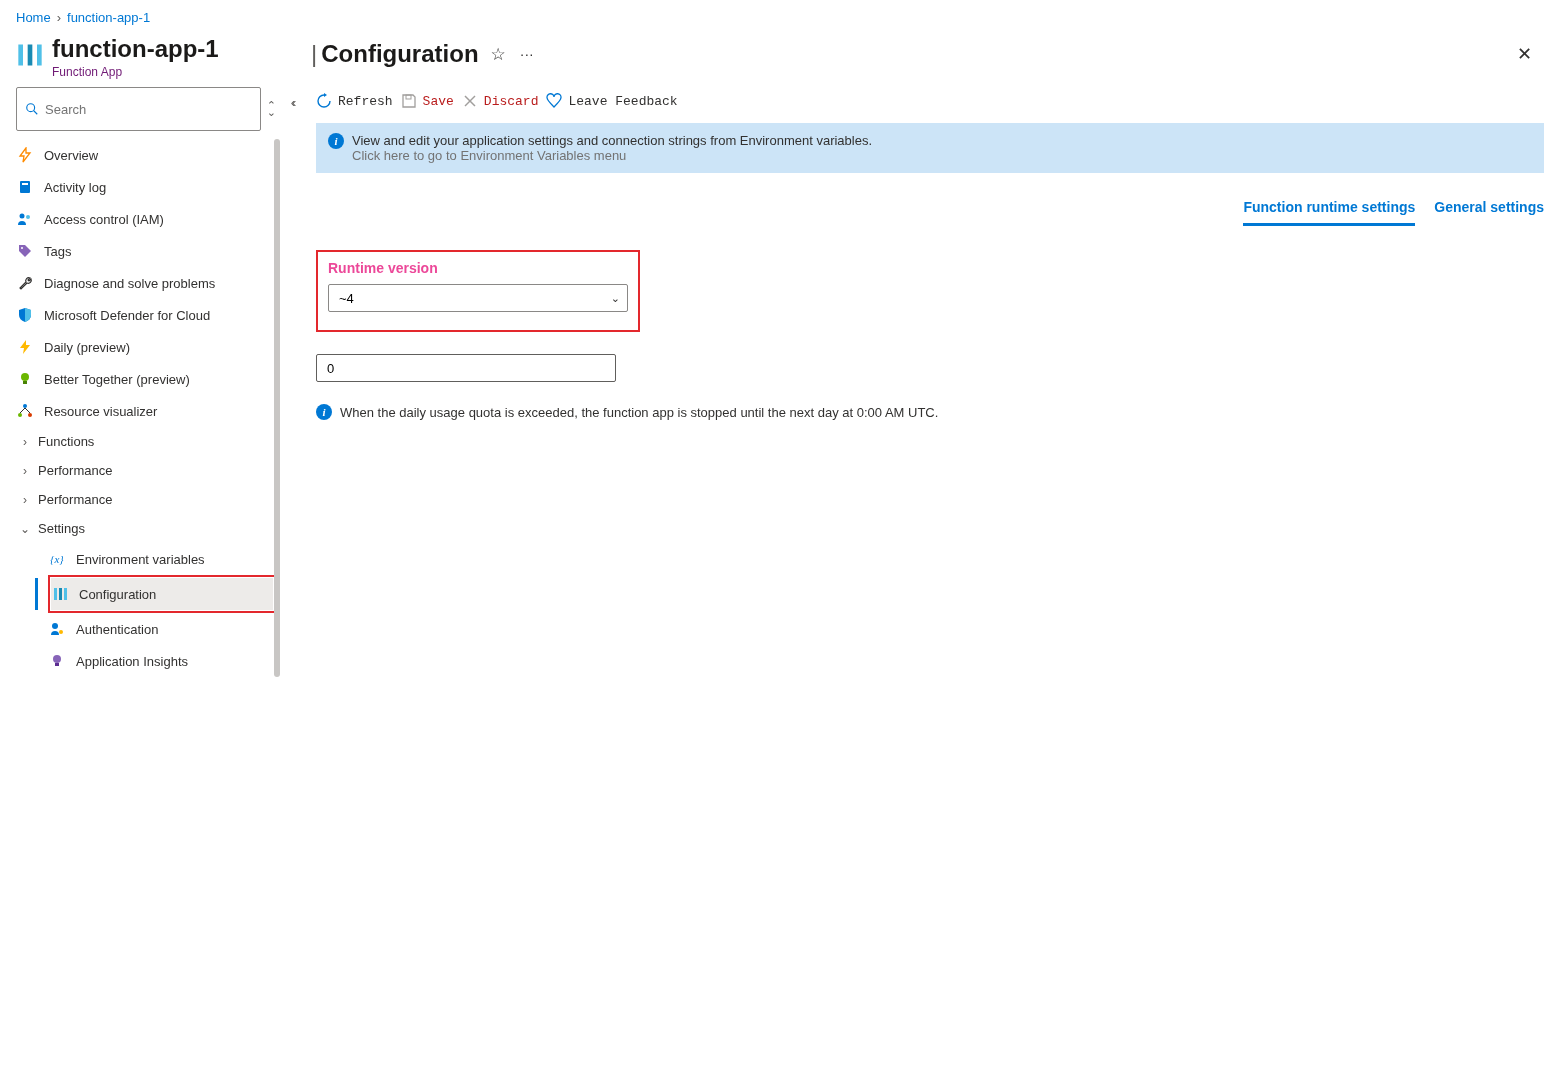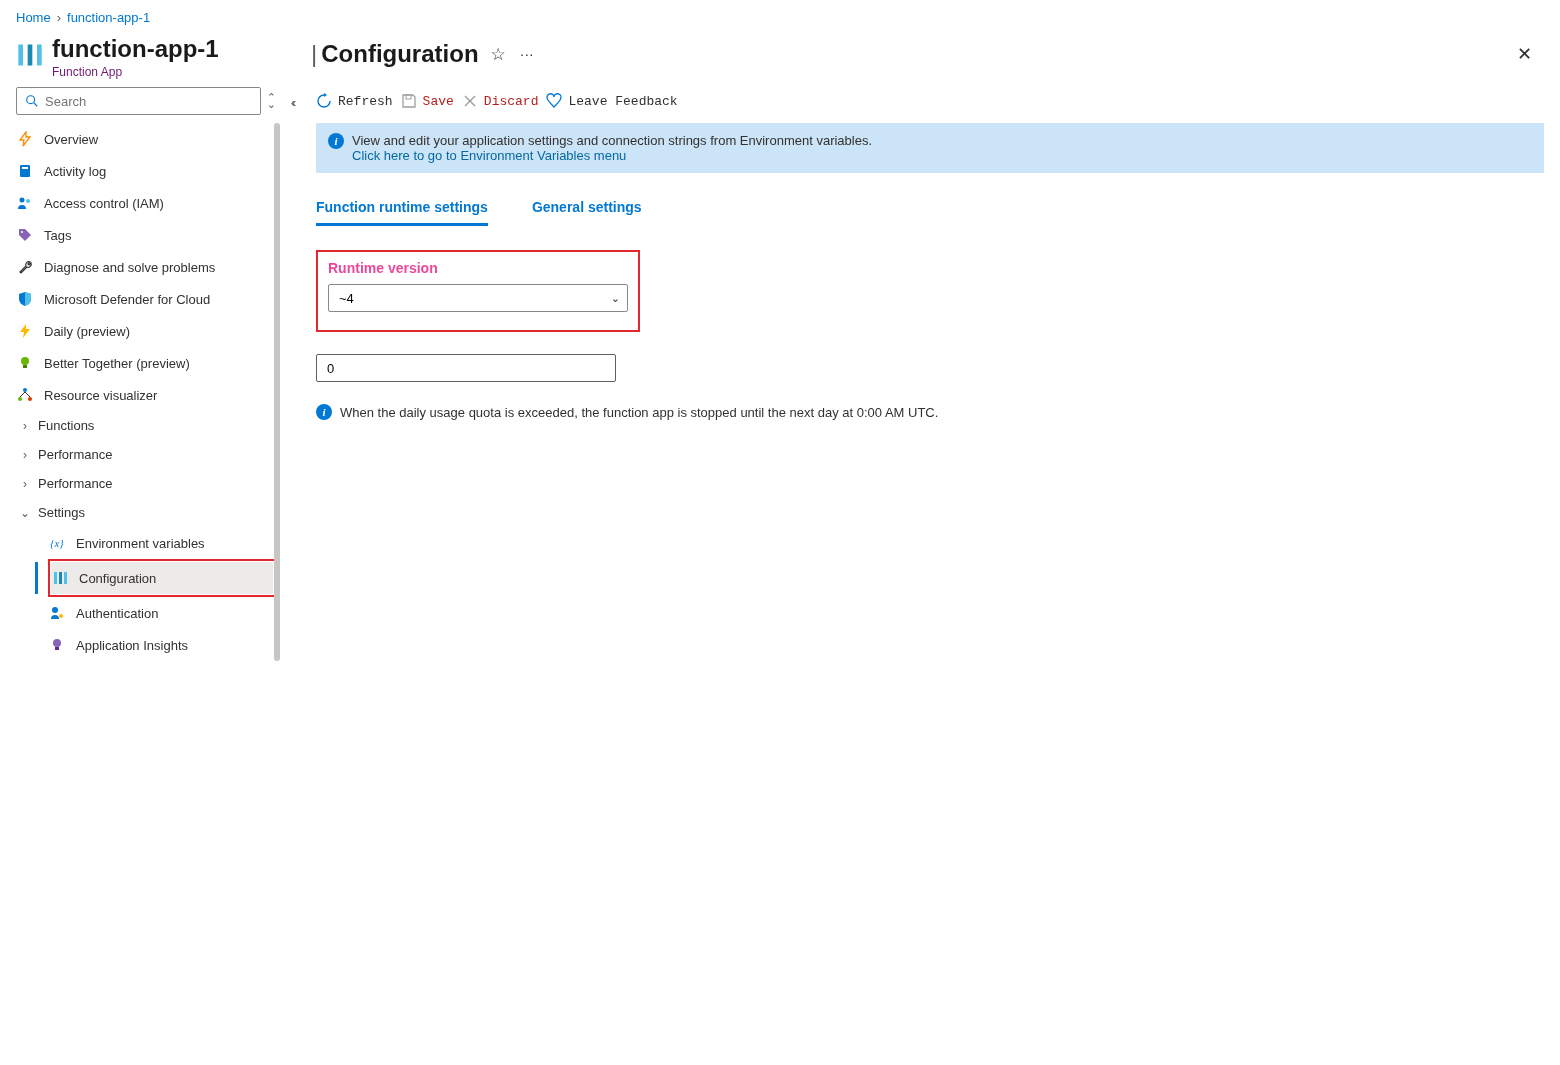--- a/index.html
+++ b/index.html
@@ -20,21 +20,21 @@
 .header-main .star { margin-left: 12px; color: #323130; font-size: 17px; cursor: pointer; }
 .header-main .more { margin-left: 14px; color: #323130; font-size: 14px; cursor: pointer; }
 .close-x { margin-left: auto; margin-right: 8px; font-size: 18px; cursor: pointer; color: #323130; padding: 4px; }
 
 .main-layout { display: flex; padding: 0 0 0 16px; }
 .sidebar-col { width: 260px; flex-shrink: 0; }
 .toggle-col { width: 32px; flex-shrink: 0; display: flex; justify-content: center; padding-top: 8px; }
 .toggle-col .chevrons { font-size: 13px; color: #605e5c; cursor: pointer; letter-spacing: -3px; }
 
 .search-row { display: flex; align-items: center; margin-bottom: 8px; }
-.search-box { flex: 1; border: 1px solid #8a8886; border-radius: 2px; display: flex; align-items: center; padding: 4px 8px; height: 28px; }
+.search-box { flex: 1; border: 1px solid #8a8886; border-radius: 2px; display: flex; align-items: center; padding: 4px 8px; height: 44px; }
 .search-box input { border: none; outline: none; flex: 1; font-size: 13px; background: transparent; }
 .search-box .search-icon-svg { width: 14px; height: 14px; margin-right: 6px; }
 .expand-toggle { margin-left: 6px; font-size: 11px; color: #605e5c; cursor: pointer; display: flex; flex-direction: column; line-height: 7px; }
 
 .nav { position: relative; }
 .nav::after { content: ""; position: absolute; right: -4px; top: 0; bottom: 0; width: 6px; background: #c8c6c4; border-radius: 3px; }
 .nav-item { display: flex; align-items: center; padding: 7px 8px 7px 0; cursor: pointer; font-size: 13px; color: #323130; position: relative; }
 .nav-item .nav-icon { width: 18px; height: 18px; margin-right: 10px; display: inline-flex; align-items: center; justify-content: center; flex-shrink: 0; }
 .nav-sub { padding-left: 32px; }
 .nav-item.selected { background: #edebe9; }
@@ -44,23 +44,23 @@
 .red-box { border: 2px solid #e3282d; padding: 1px; }
 
 .content-col { flex: 1; padding-left: 8px; padding-right: 16px; }
 .toolbar { display: flex; align-items: center; padding: 6px 0 14px 0; gap: 8px; font-family: Liberation Mono, monospace; }
 .tool-btn { display: flex; align-items: center; gap: 6px; font-size: 13px; cursor: pointer; color: #323130; }
 .tool-btn.disabled { color: #b91c1c; }
 .tool-btn .ticon { width: 16px; height: 16px; display: inline-flex; align-items: center; justify-content: center; }
 
 .info-banner { background: #cce4f7; padding: 10px 12px; display: flex; align-items: flex-start; gap: 8px; font-size: 13px; }
 .info-banner .info-icon { width: 16px; height: 16px; background: #0078d4; border-radius: 50%; color: #fff; display: inline-flex; align-items: center; justify-content: center; font-size: 11px; font-weight: bold; flex-shrink: 0; font-style: italic; font-family: Georgia, serif; }
-.info-banner a { color: #0369a1; text-decoration: none; }
-
-.tabs { display: flex; gap: 44px; margin-top: 18px; border-bottom: none; }
+.info-banner a { color: #737373; text-decoration: none; }
+
+.tabs { display: flex; gap: 19px; margin-top: 18px; border-bottom: none; justify-content: flex-end; }
 .tab { padding: 8px 0; font-size: 14px; color: #0078d4; cursor: pointer; border-bottom: 3px solid transparent; font-weight: 600; }
 .tab.active { border-bottom-color: #0078d4; }
 .tab:not(.active) { font-weight: 700; }
 
 .form-area { margin-top: 24px; }
 .form-group { margin-bottom: 22px; }
 .form-label { font-size: 14px; font-weight: 600; color: #ec4899; display: block; margin-bottom: 8px; }
 .select-wrap { position: relative; width: 300px; }
 .select-input { width: 100%; border: 1px solid #8a8886; border-radius: 2px; padding: 5px 28px 5px 10px; font-size: 13px; background: #fff; height: 28px; }
 .select-wrap .caret { position: absolute; right: 8px; top: 50%; transform: translateY(-50%); pointer-events: none; color: #323130; font-size: 11px; }

